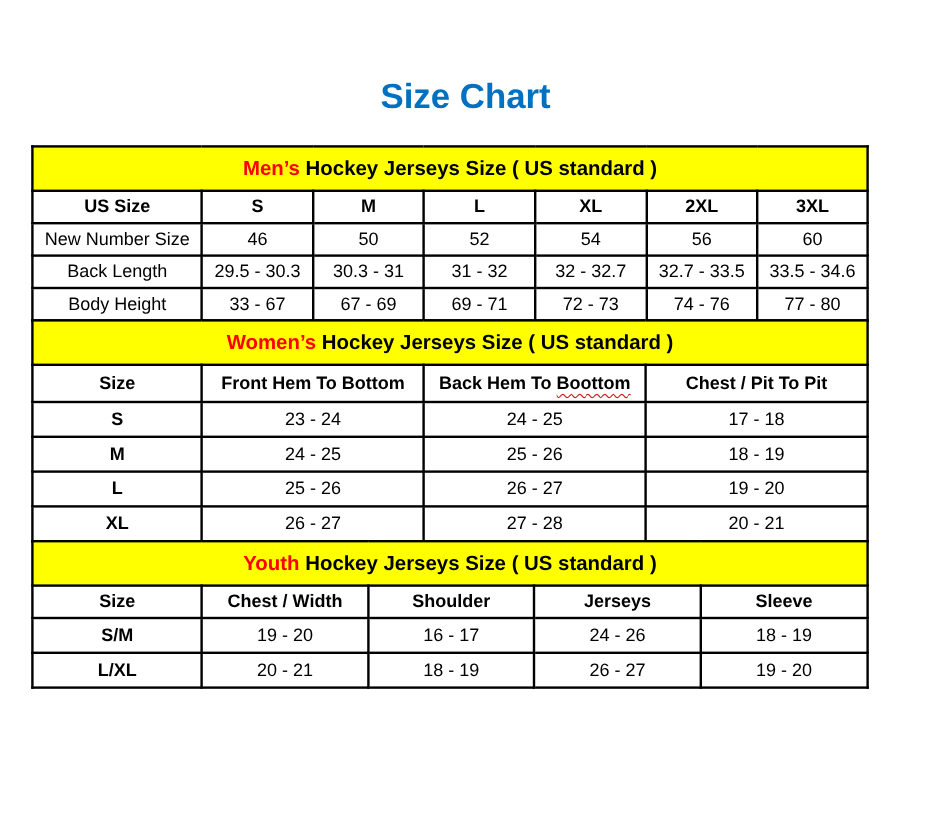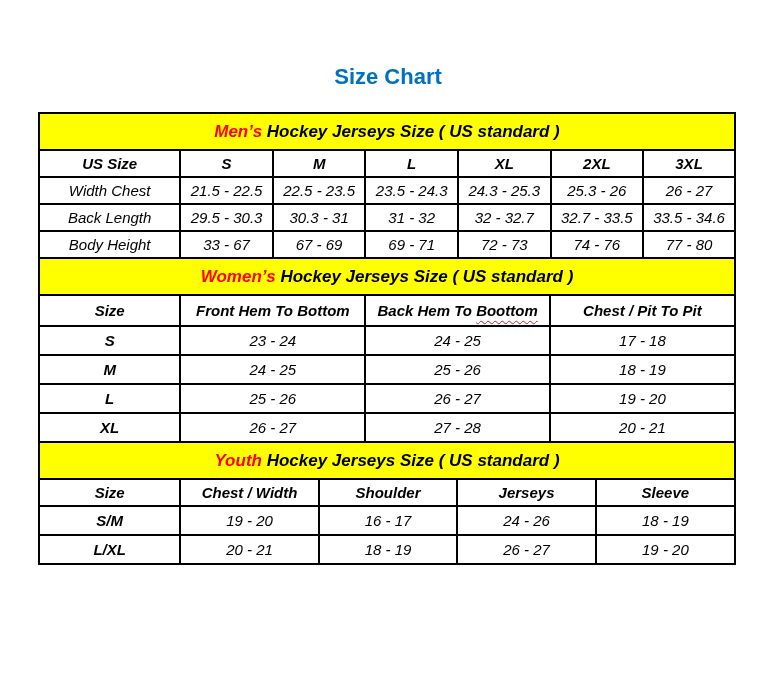--- a/index.html
+++ b/index.html
@@ -12,30 +12,29 @@
     margin: 0; padding: 0;
     width: 776px; height: 692px;
     background: #ffffff;
     font-family: "Liberation Sans", sans-serif;
     color: #000;
     overflow: hidden;
   }
   h1.page-title {
     margin: 64px 0 0 0;
     text-align: center;
-    font-size: 22px;
+    font-size: 29px;
     font-weight: bold;
     color: var(--c-title, #0070C0);
     letter-spacing: 0px;
     line-height: 1.2;
   }
   .tables {
-    margin: 22px 0 0 38px;
+    margin: 22px 0 0 26px;
     width: 643px;
-    font-style: italic;
   }
   table {
     border-collapse: collapse;
     table-layout: fixed;
     width: 698px;
   }
   table + table { margin-top: -2px; }
   th, td {
     border: 2px solid #000;
     text-align: center;
@@ -91,27 +90,27 @@
         <tr class="colhead">
           <th>US Size</th>
           <th>S</th>
           <th>M</th>
           <th>L</th>
           <th>XL</th>
           <th>2XL</th>
           <th>3XL</th>
         </tr>
         <tr class="datarow">
-          <td class="rowlabel">Width Chest</td>
-          <td>21.5 - 22.5</td>
-          <td>22.5 - 23.5</td>
-          <td>23.5 - 24.3</td>
-          <td>24.3 - 25.3</td>
-          <td>25.3 - 26</td>
-          <td>26 - 27</td>
+          <td class="rowlabel">New Number Size</td>
+          <td>46</td>
+          <td>50</td>
+          <td>52</td>
+          <td>54</td>
+          <td>56</td>
+          <td>60</td>
         </tr>
         <tr class="datarow">
           <td class="rowlabel">Back Length</td>
           <td>29.5 - 30.3</td>
           <td>30.3 - 31</td>
           <td>31 - 32</td>
           <td>32 - 32.7</td>
           <td>32.7 - 33.5</td>
           <td>33.5 - 34.6</td>
         </tr>

